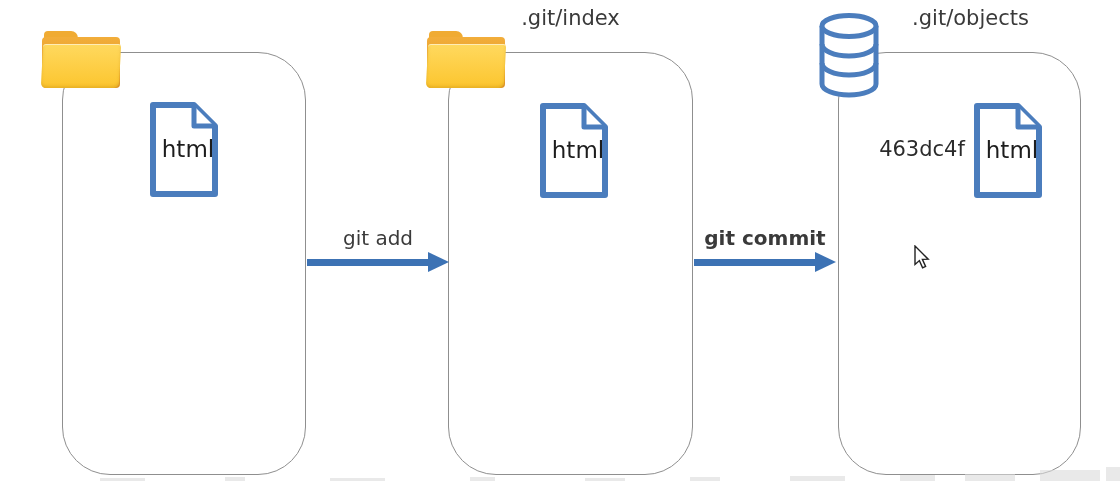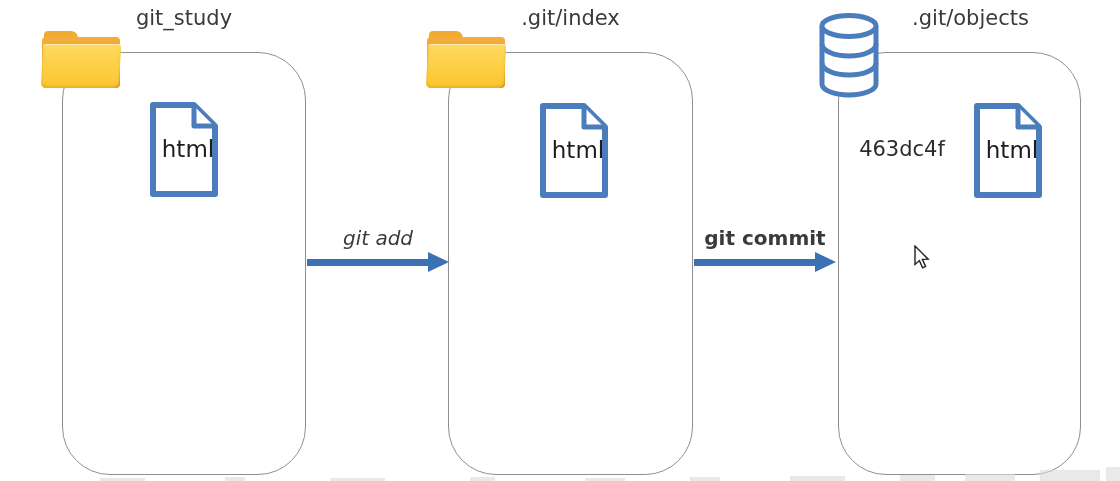--- a/index.html
+++ b/index.html
@@ -27,29 +27,29 @@
   
   .db{position:absolute;left:817px;top:13px;width:64px;height:86px;z-index:3;}
   
   .doc{position:absolute;width:74px;height:99px;z-index:2;}
   .d1{left:147px;top:100px;}
   .d2{left:537px;top:101px;}
   .d3{left:971px;top:101px;}
   .doc svg{position:absolute;left:0;top:0;}
   .doc-label{position:absolute;left:8px;right:0;top:50%;transform:translateY(-52%);text-align:center;font-size:23px;color:#1d1d1d;}
   
-  .hash{position:absolute;left:856px;top:137px;width:92px;text-align:center;font-size:21px;color:#2b2b2b;}
+  .hash{position:absolute;left:876px;top:137px;width:92px;text-align:center;font-size:21px;color:#2b2b2b;}
   
   .arrow{position:absolute;height:20px;top:252px;}
   .a1{left:307px;width:142px;}
   .a2{left:694px;width:142px;}
   .arrow .shaft{position:absolute;left:0;top:7px;height:7px;right:18px;background:#3c72b4;}
   .arrow .head{position:absolute;right:0;top:0;width:0;height:0;border-top:10px solid transparent;border-bottom:10px solid transparent;border-left:21px solid #3c72b4;}
   .alabel{position:absolute;top:225px;height:27px;line-height:27px;font-size:20px;color:#3a3a3a;text-align:center;white-space:nowrap;}
-  .al1{left:307px;width:142px;font-style:italic;}
+  .al1{left:307px;width:142px;}
   .al2{left:690px;width:150px;font-weight:bold;}
   
   .cursor{position:absolute;left:913px;top:245px;width:18px;height:26px;z-index:5;}
   
   .watermark{position:absolute;top:442px;right:7px;font-size:19px;color:#c3c3c3;letter-spacing:1px;z-index:4;}
   
   .artifact{position:absolute;background:#dadada;opacity:.6;}
   .ar1{left:100px;top:478px;width:45px;height:3px;}
   .ar2{left:225px;top:477px;width:20px;height:4px;}
   .ar3{left:330px;top:478px;width:55px;height:3px;}
@@ -64,21 +64,20 @@
 </style>
 </head>
 <body>
 
 <div class="canvas">
 
   <div class="box box1"></div>
   <div class="box box2"></div>
   <div class="box box3"></div>
 
-  <div class="title t1">git_study</div>
   <div class="title t3">.git/objects</div>
   <div class="title t2">.git/index</div>
 
   <div class="folder f1">
     <div class="tab"></div>
     <div class="back"></div>
     <div class="front"></div>
   </div>
   <div class="folder f2">
     <div class="tab"></div>

